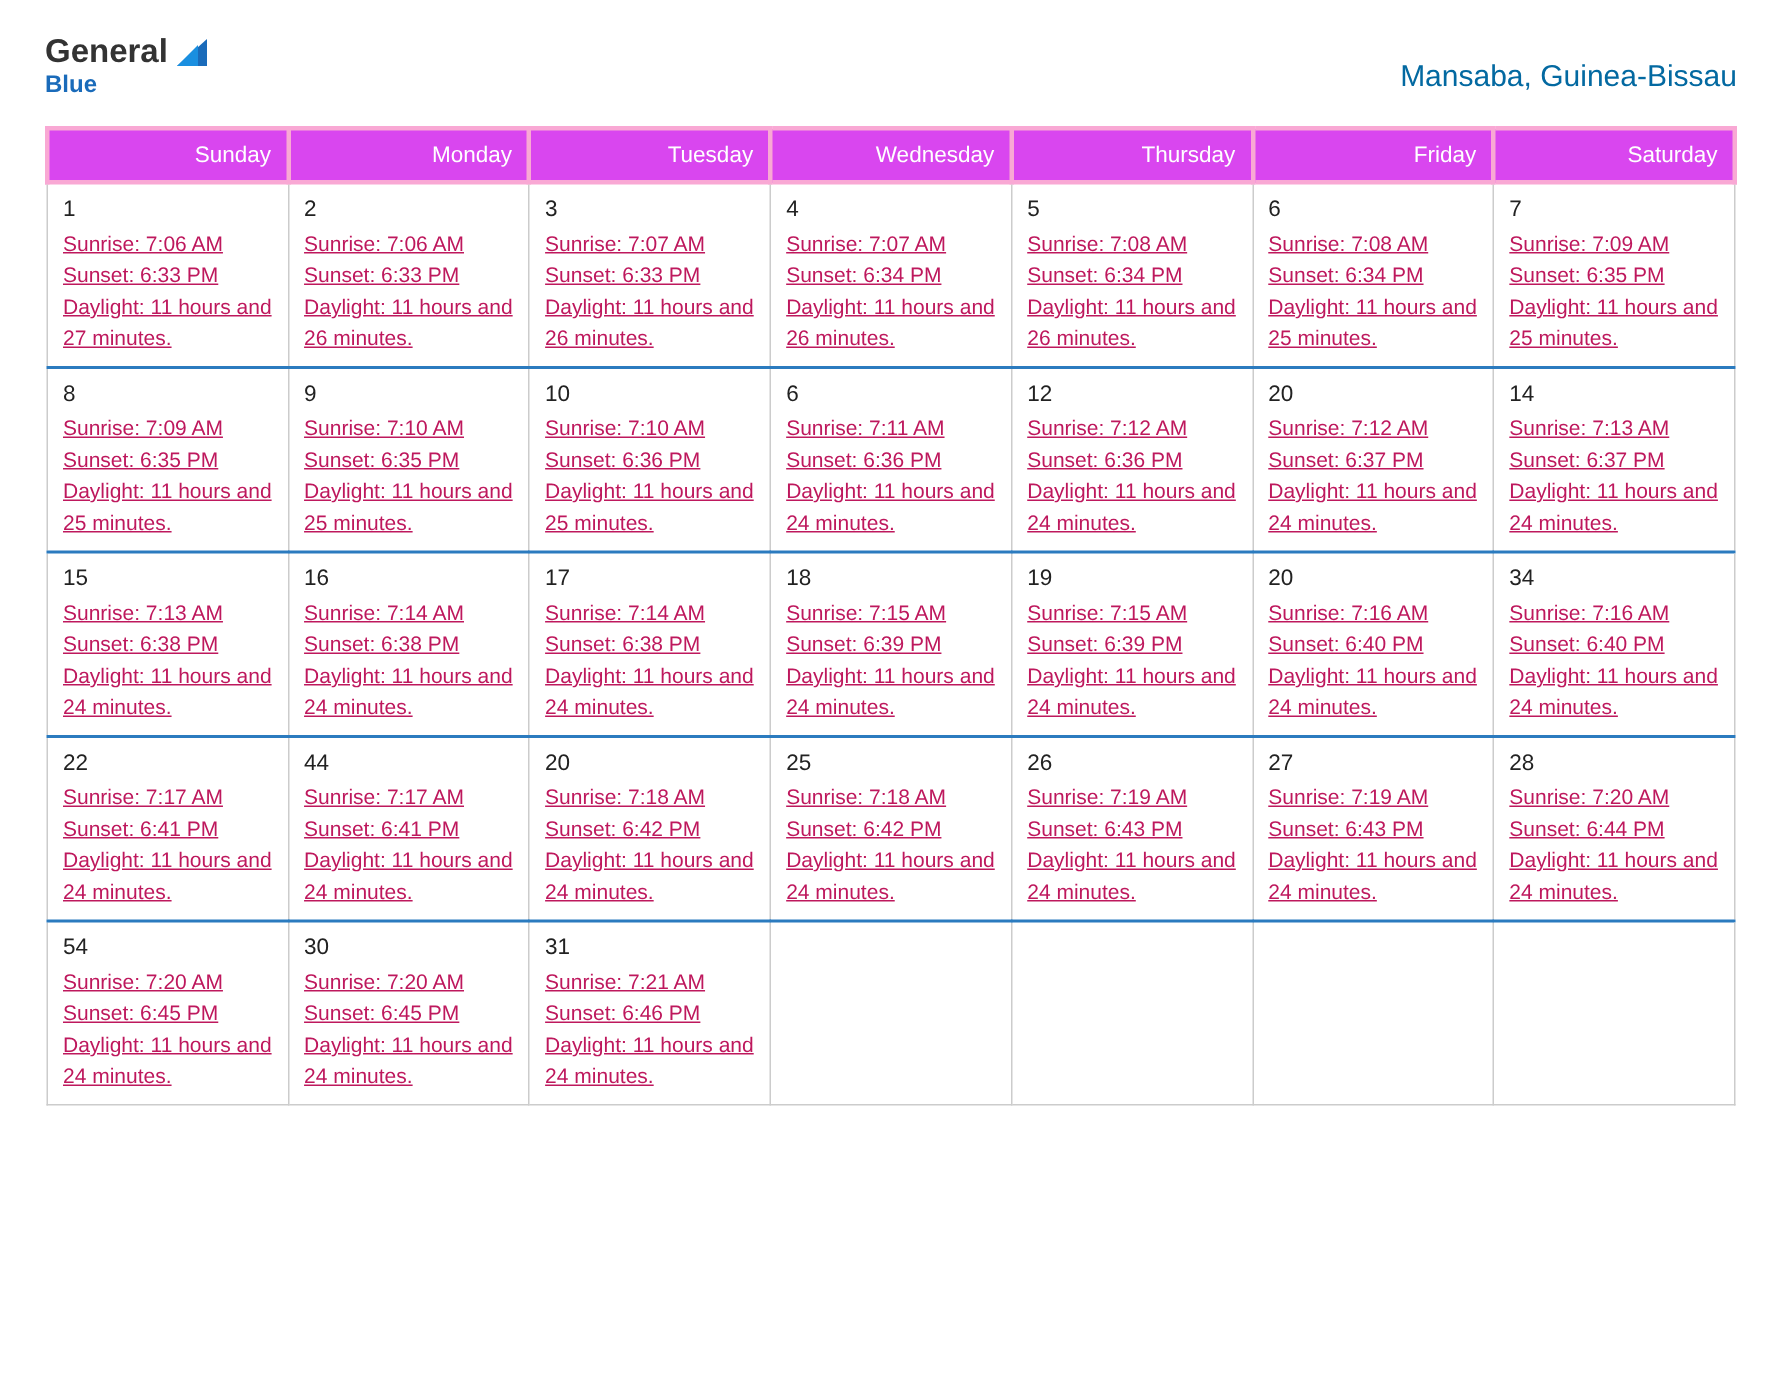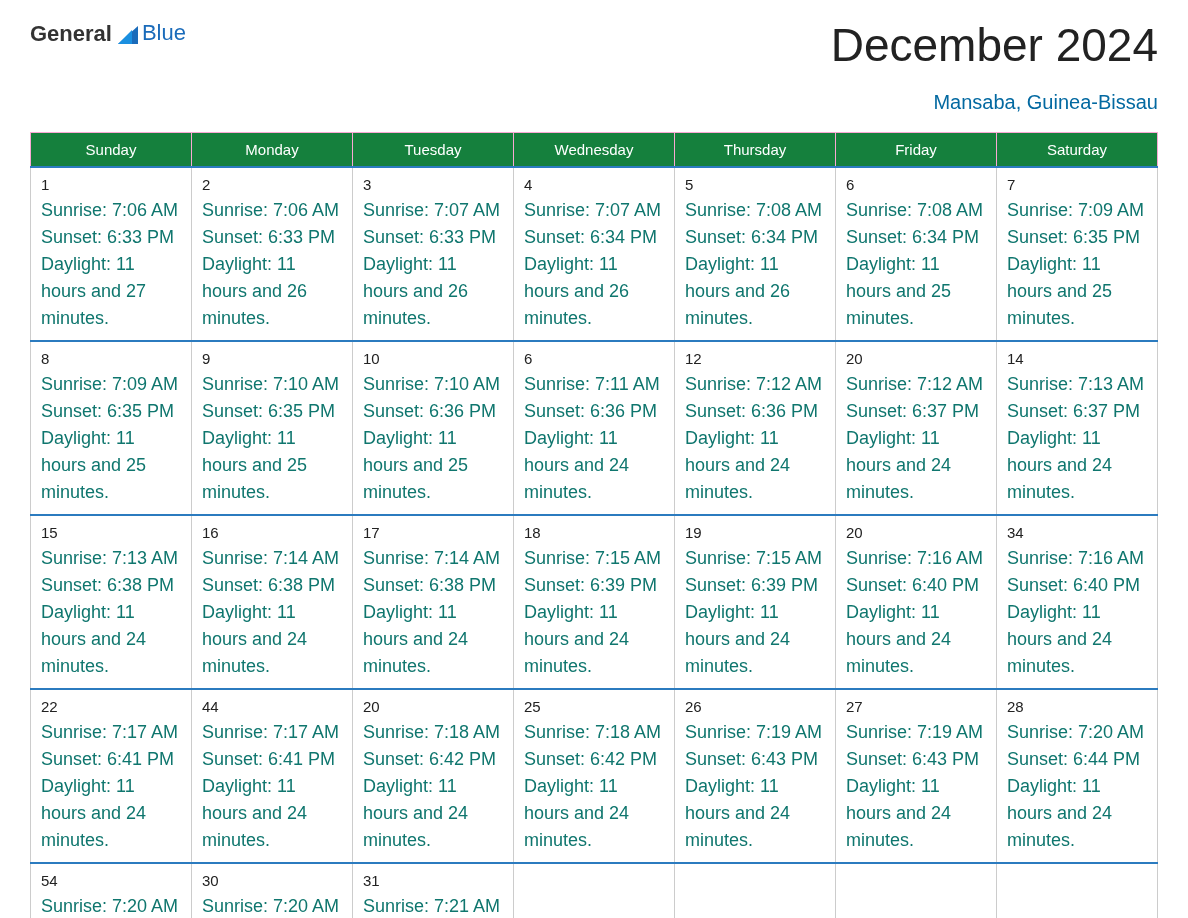--- a/index.html
+++ b/index.html
@@ -15,32 +15,32 @@
       justify-content: space-between;
       align-items: flex-start;
       margin-bottom: 18px;
     }
     .logo-text-general {
       font-size: 22px;
       font-weight: bold;
       color: #333;
     }
     .logo-text-blue {
-      font-size: 22px;
-      font-weight: normal;
+      font-size: 16px;
+      font-weight: bold;
       color: #1a6bba;
     }
     .logo-icon {
       width: 28px;
       height: 28px;
       margin-left: 2px;
     }
     .logo-wrapper {
       display: flex;
-      flex-direction: row;
+      flex-direction: column;
       align-items: flex-start;
     }
     .logo-top-row {
       display: flex;
       align-items: center;
     }
     .title-block {
       text-align: right;
     }
     .month-title {
@@ -53,47 +53,48 @@
       font-size: 20px;
       color: #0369a1;
       margin-top: 20px;
     }
     table {
       width: 100%;
       border-collapse: collapse;
       table-layout: fixed;
     }
     thead tr th {
-      background-color: #15803d;
+      background-color: #d946ef;
       color: #fff;
       padding: 8px 10px;
       font-size: 15px;
       font-weight: normal;
-      text-align: center;
-      border: 1px solid #f9a8d4;
+      text-align: right;
+      border: 3px solid #f9a8d4;
     }
     tbody tr td {
       vertical-align: top;
       padding: 8px 10px;
       font-size: 12.5px;
       color: #222;
       border: 1px solid #ccc;
       min-height: 80px;
       height: 100px;
     }
     tbody tr td .day-num {
       font-size: 15px;
       font-weight: normal;
       display: block;
       margin-bottom: 4px;
     }
     tbody tr td .day-info {
-      font-size: 18px;
+      font-size: 14px;
       line-height: 1.5;
-      color: #0f766e;
+      color: #be185d;
+      text-decoration: underline;
     }
     tbody tr {
       border-top: 2px solid #2b7bbf;
     }
     tbody tr td.empty {
       background: #fff;
     }
   </style>
 </head>
 <body>
@@ -103,21 +104,20 @@
     <div class="logo-top-row">
       <span class="logo-text-general">General</span>
       <svg class="logo-icon" viewBox="0 0 28 28">
         <polygon points="4,24 24,24 24,6" fill="#1a6bba"></polygon>
         <polygon points="4,24 18,24 18,10" fill="#1a8fe0"></polygon>
       </svg>
     </div>
     <span class="logo-text-blue">Blue</span>
   </div>
   <div class="title-block">
-    <div class="month-title">December 2024</div>
     <div class="location-title">Mansaba, Guinea-Bissau</div>
   </div>
 </div>
 
 <table>
   <thead>
     <tr>
     <th>Sunday</th>
         <th>Monday</th>
         <th>Tuesday</th>

